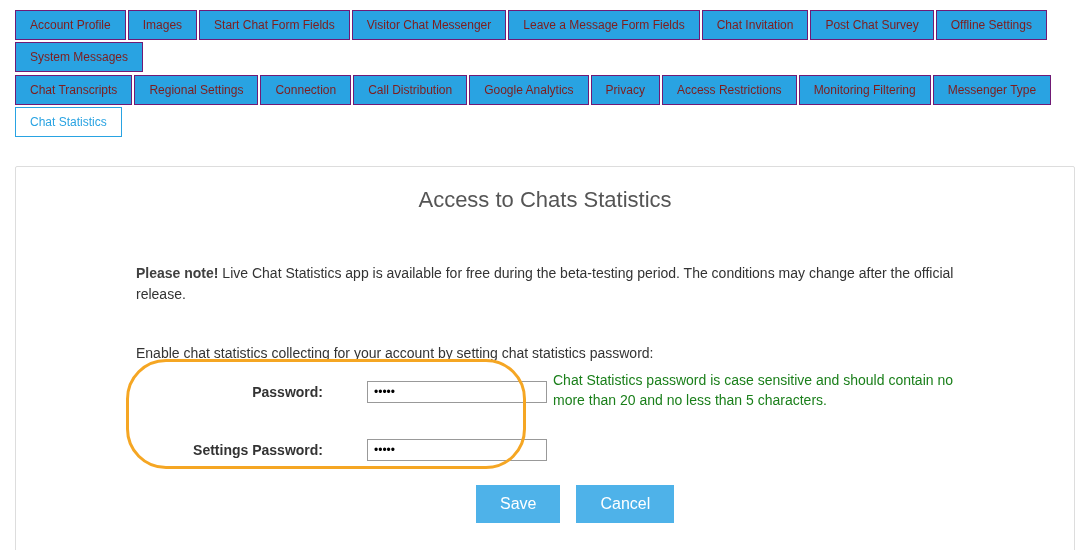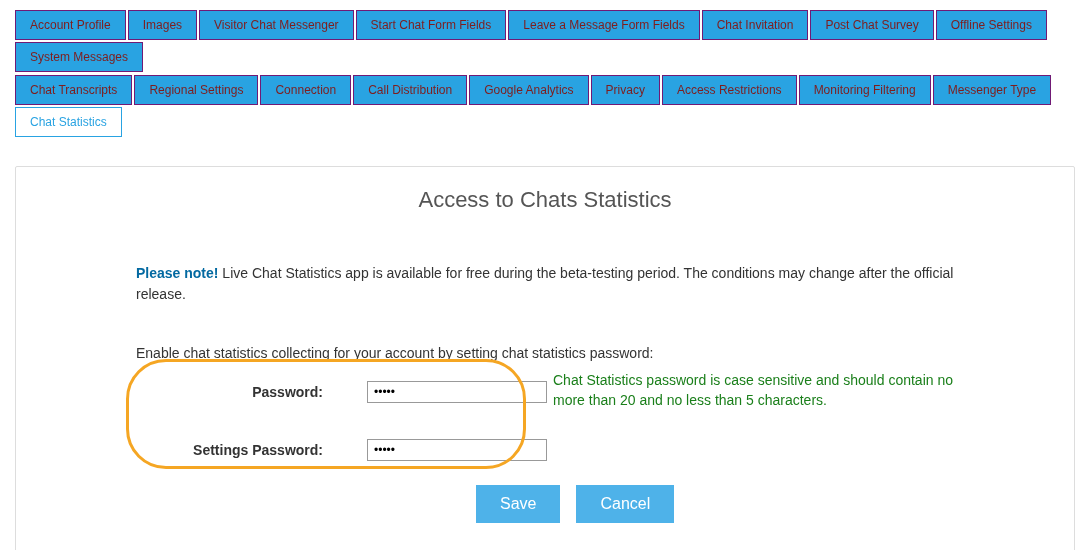--- a/index.html
+++ b/index.html
@@ -42,21 +42,21 @@
       font-weight: 400;
       color: #555;
       margin-bottom: 50px;
     }
     .note {
       font-size: 14px;
       color: #333;
       margin: 0 60px 40px 60px;
       line-height: 1.5;
     }
-    .note b { color: #0369a1; font-weight: 700; }
+    .note b { color: #404040; font-weight: 700; }
     .instruction {
       font-size: 14px;
       color: #333;
       margin: 0 60px 16px 60px;
     }
     .form-area {
       display: flex;
       align-items: center;
       gap: 6px;
       margin: 0 50px 20px 50px;
@@ -114,22 +114,22 @@
       padding: 10px 24px;
       cursor: pointer;
     }
   </style>
 </head>
 <body>
 
 <div class="tabs-row" id="tabs-row1">
     <div class="tab">Account Profile</div>
     <div class="tab">Images</div>
+    <div class="tab">Start Chat Form Fields</div>
     <div class="tab">Visitor Chat Messenger</div>
-    <div class="tab">Start Chat Form Fields</div>
     <div class="tab">Leave a Message Form Fields</div>
     <div class="tab">Chat Invitation</div>
     <div class="tab">Post Chat Survey</div>
     <div class="tab">Offline Settings</div>
     <div class="tab">System Messages</div>
   </div>
 <div class="tabs-row" id="tabs-row2">
     <div class="tab">Chat Transcripts</div>
     <div class="tab">Regional Settings</div>
     <div class="tab">Connection</div>

